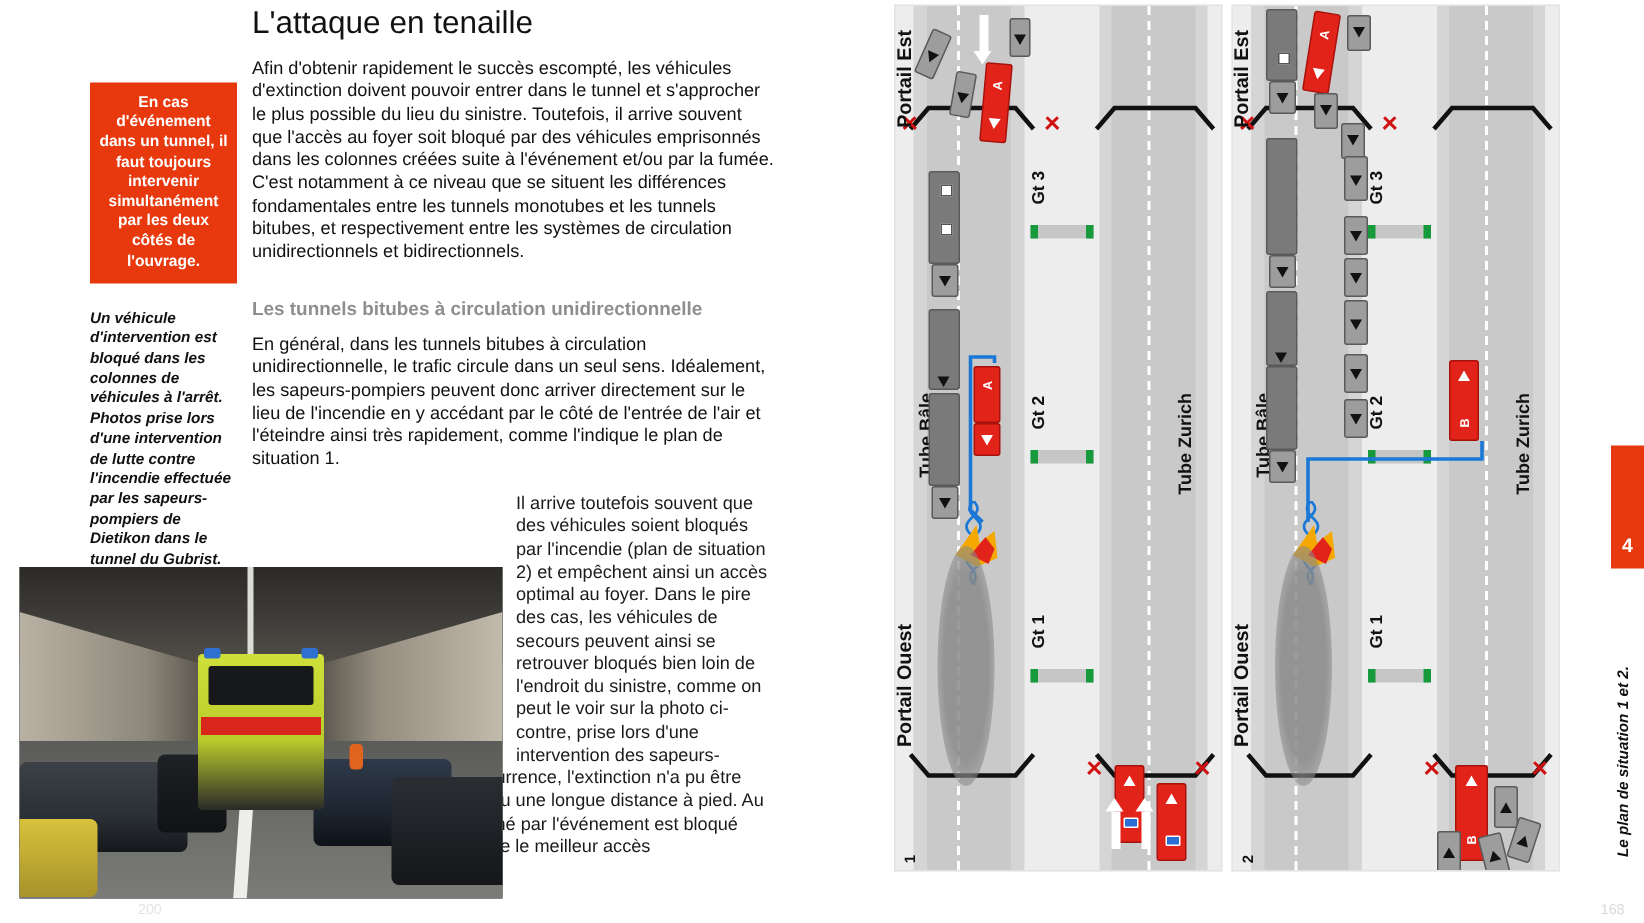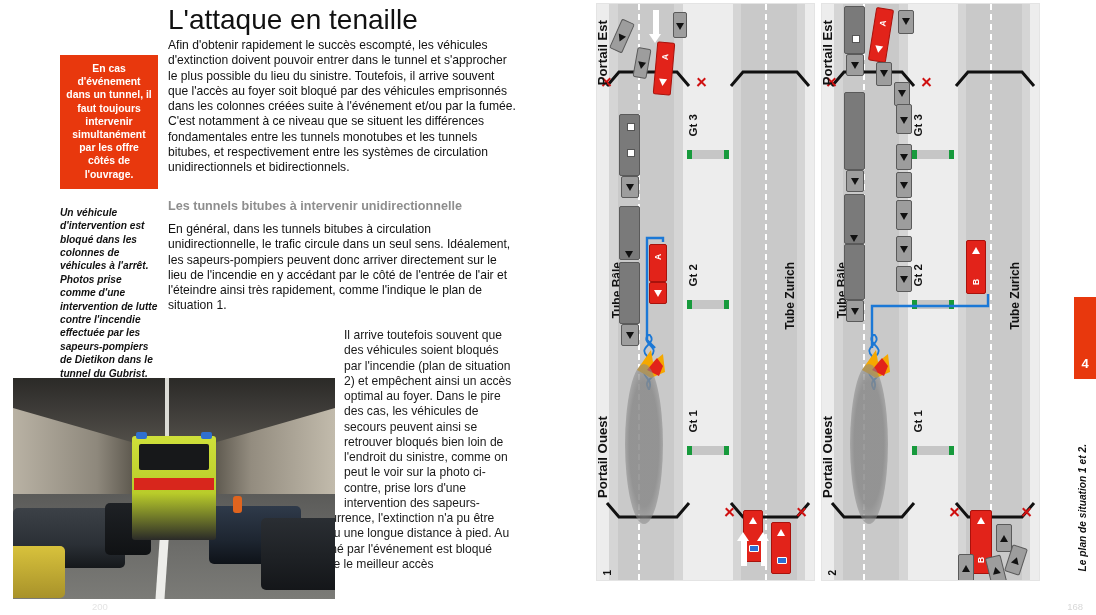--- a/index.html
+++ b/index.html
@@ -19,21 +19,21 @@
     line-height:13.2px;text-align:center;padding:7px 6px 8px 6px;
     box-sizing:border-box;width:98px;
   }
   .caption-italic{
     margin-top:17px;font-style:italic;font-weight:bold;font-size:10.2px;
     line-height:13.4px;color:#111;width:100px;
   }
 
   .headline{
     position:absolute;left:168px;top:4px;width:350px;
-    font-size:28px;font-weight:400;letter-spacing:0;color:#111;
+    font-size:21px;font-weight:400;letter-spacing:0;color:#111;
   }
 
   .body-col{
     position:absolute;left:168px;width:350px;
     font-size:12.1px;line-height:15.25px;color:#111;text-align:left;
   }
   .body-p1{top:38px;}
   .subhead{
     position:absolute;left:168px;top:199px;width:350px;
     font-size:12.6px;font-weight:bold;color:#8e8e8e;
@@ -172,29 +172,29 @@
   .pagenum-r{position:absolute;right:13px;top:601px;font-size:9.5px;color:#d8d8d8;}
 </style>
 </head>
 <body>
 
 <div class="page">
 
   <div class="left-page">
 
     <div class="col-caption">
-      <div class="redbox">En cas d'événement dans un tunnel, il faut toujours intervenir simultanément par les offre côtés de l'ouvrage.</div>
-      <div class="caption-italic">Un véhicule d'intervention est bloqué dans les colonnes de véhicules à l'arrêt. Photos prise comme d'une intervention de lutte contre l'incendie effectuée par les sapeurs-pompiers de Dietikon dans le tunnel du Gubrist.</div>
+      <div class="redbox">En cas d'événement dans un tunnel, il faut toujours intervenir simultanément par les deux côtés de l'ouvrage.</div>
+      <div class="caption-italic">Un véhicule d'intervention est bloqué dans les colonnes de véhicules à l'arrêt. Photos prise lors d'une intervention de lutte contre l'incendie effectuée par les sapeurs-pompiers de Dietikon dans le tunnel du Gubrist.</div>
     </div>
 
     <div class="headline">L'attaque en tenaille</div>
 
     <div class="body-col body-p1">Afin d'obtenir rapidement le succès escompté, les véhicules d'extinction doivent pouvoir entrer dans le tunnel et s'approcher le plus possible du lieu du sinistre. Toutefois, il arrive souvent que l'accès au foyer soit bloqué par des véhicules emprisonnés dans les colonnes créées suite à l'événement et/ou par la fumée. C'est notamment à ce niveau que se situent les différences fondamentales entre les tunnels monotubes et les tunnels bitubes, et respectivement entre les systèmes de circulation unidirectionnels et bidirectionnels.</div>
 
-    <div class="subhead">Les tunnels bitubes à intervenir unidirectionnelle</div>
+    <div class="subhead">Les tunnels bitubes à circulation unidirectionnelle</div>
 
     <div class="body-col body-p2">En général, dans les tunnels bitubes à circulation unidirectionnelle, le trafic circule dans un seul sens. Idéalement, les sapeurs-pompiers peuvent donc arriver directement sur le lieu de l'incendie en y accédant par le côté de l'entrée de l'air et l'éteindre ainsi très rapidement, comme l'indique le plan de situation 1.</div>
 
     <div class="wrap-host">
       <div class="photo-spacer"></div>
       <span class="indent">Il arrive toutefois souvent que des véhicules soient bloqués par l'incendie (plan de situation 2) et empêchent ainsi un accès optimal au foyer. Dans le pire des cas, les véhicules de secours peuvent ainsi se retrouver bloqués bien loin de l'endroit du sinistre, comme on peut le voir sur la photo ci-contre, prise lors d'une intervention des sapeurs-pompiers de Dietikon. En l'occurrence, l'extinction n'a pu être réalisée qu'après avoir parcouru une longue distance à pied. Au cas où l'accès par le tube touché par l'événement est bloqué pour l'unité A, le tube intact offre le meilleur accès</span>
     </div>
 
     <div class="photo">
       <div class="ph-ceiling"></div>

